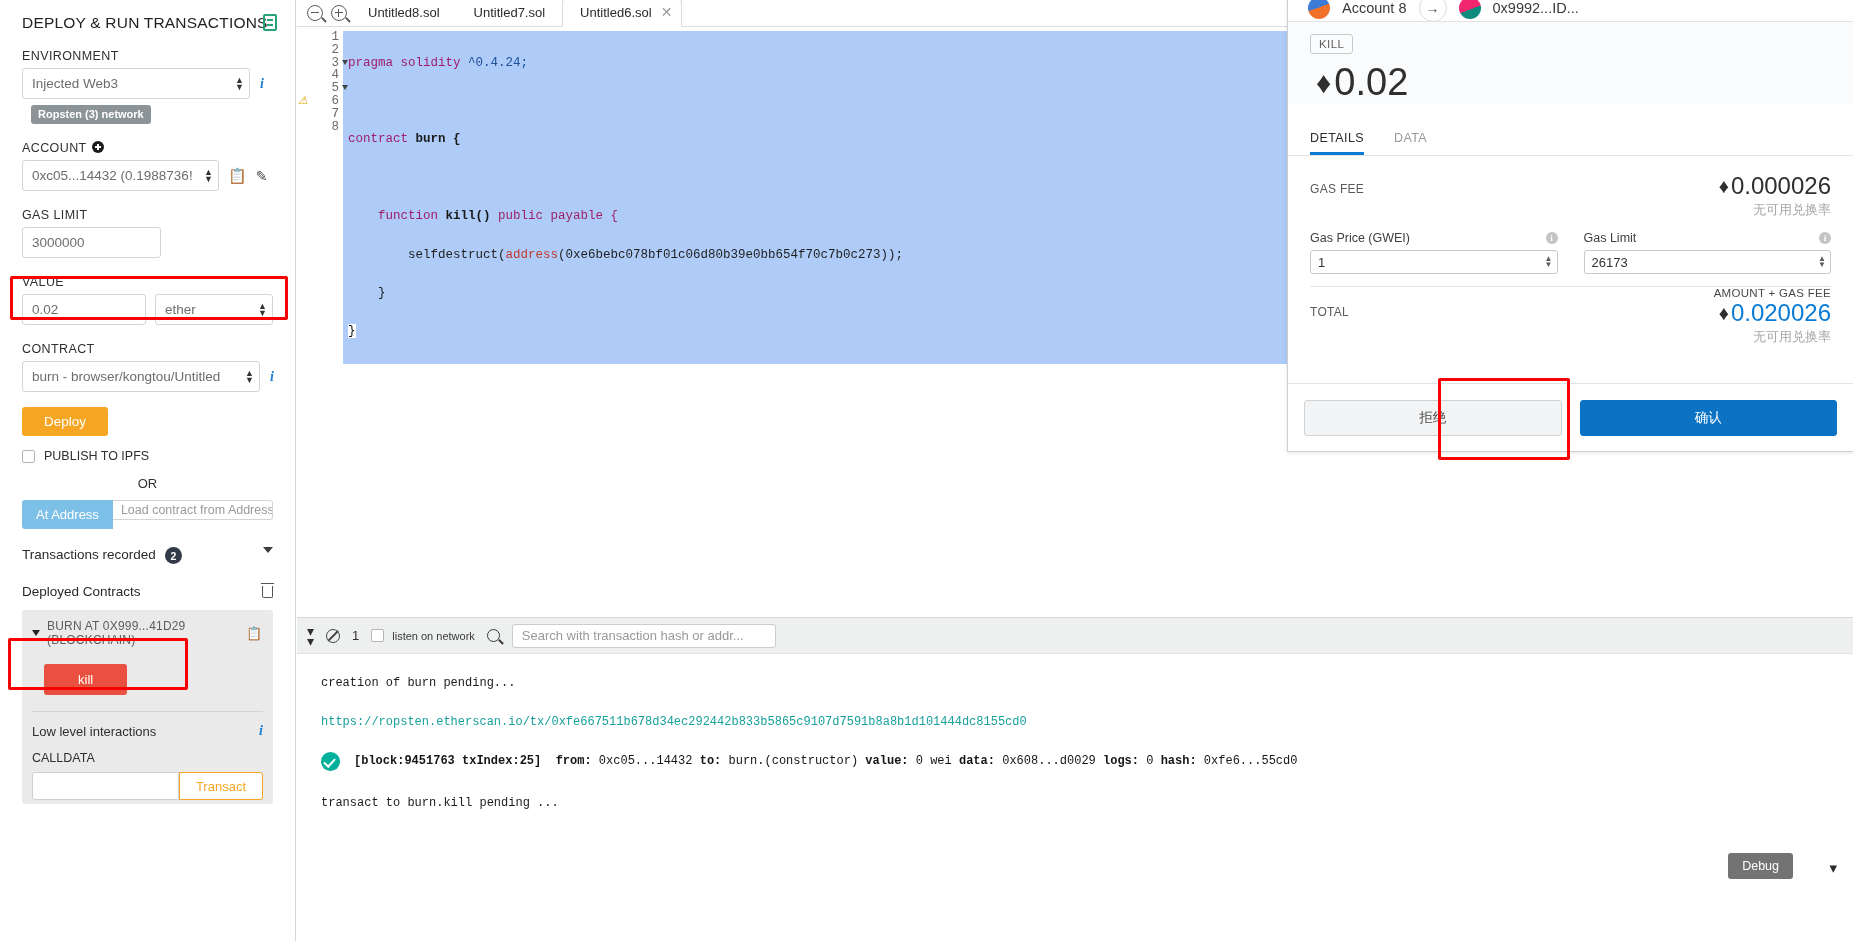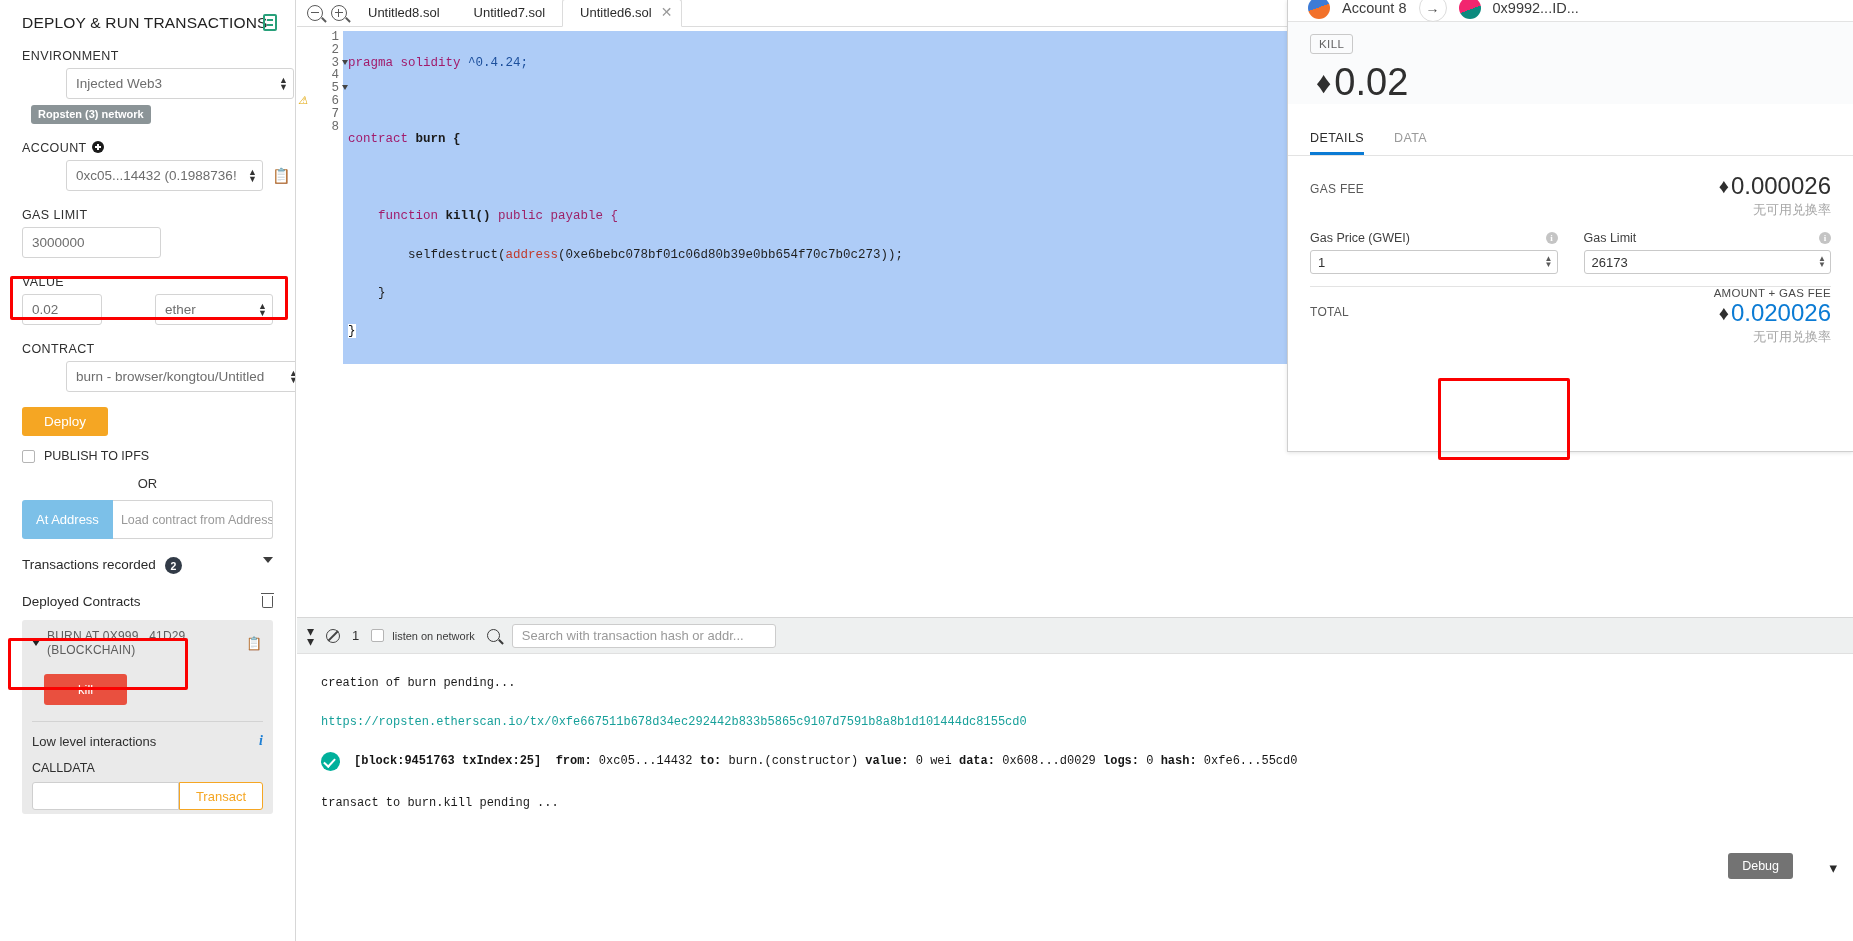--- a/index.html
+++ b/index.html
@@ -37,21 +37,21 @@
     content: ""; position: absolute; left: 2px; right: 2px; height: 2px; background: #28a07a;
   }
   .panel-title-icon::before { top: 3px; }
   .panel-title-icon::after { top: 8px; }
 
   .field-label {
     font-size: 12.5px; color: #2f2f2f; letter-spacing: .4px;
     margin: 17px 0 5px 0; text-transform: uppercase; display: block;
   }
 
-  .sel-wrap { position: relative; display: inline-block; margin-left: 44px; }
+  .sel-wrap { position: relative; display: inline-block; }
   .sel {
     height: 31px; border: 1px solid #d4d4d4; border-radius: 3px;
     background: #fff; color: #6d6d6d; font-size: 13.5px;
     padding: 0 22px 0 9px; font-family: "Liberation Sans", sans-serif;
     appearance: none; -webkit-appearance: none; outline: none;
     white-space: nowrap; overflow: hidden; text-overflow: ellipsis;
     display: flex; align-items: center;
   }
   .spin {
     position: absolute; right: 6px; top: 50%; transform: translateY(-50%);
@@ -107,21 +107,21 @@
   .or-row { text-align: center; font-size: 13px; color: #333; margin: 13px 0 9px; }
   .ataddr-row { display: flex; }
   .btn-ataddr {
     background: #7cc0e8; color: #fff; border: none; font-size: 13px;
     padding: 7px 14px; border-radius: 3px 0 0 3px; cursor: pointer;
     font-family: "Liberation Sans", sans-serif; white-space: nowrap;
   }
   .ataddr-input {
     flex: 1; border: 1px solid #d4d4d4; border-left: none; border-radius: 0 3px 3px 0;
     font-size: 12.5px; color: #9a9a9a; padding: 0 8px; display: flex; align-items: center;
-    background: #fff; height: 39px; overflow: hidden; white-space: nowrap;
+    background: #fff; height: 20px; overflow: hidden; white-space: nowrap;
   }
   .txrec-row {
     display: flex; align-items: flex-start; gap: 9px;
     font-size: 13.5px; color: #2a2a2a; margin-top: 18px;
   }
   .count-badge {
     background: #323b47; color: #fff; font-size: 10.5px; font-weight: bold;
     border-radius: 50%; width: 17px; height: 17px;
     display: inline-flex; align-items: center; justify-content: center;
   }
@@ -596,17 +596,21 @@
         <span class="mm-lbl" style="padding-top:6px;">TOTAL</span>
         <span class="mm-right">
           <span class="mm-total">
               <span class="eth-d">♦</span>
               <span>0.020026</span>
             </span>
           <span class="mm-cny" style="display:block;">无可用兑换率</span>
         </span>
       </div>
     </div>
+    <div class="mm-footer">
+      <div class="mm-btn mm-reject">拒绝</div>
+      <div class="mm-btn mm-confirm">确认</div>
+    </div>
   </div>
 
   <div class="red-box" style="left:1438px;top:378px;width:132px;height:82px;"></div>
 
 </div>
 
 </body></html>

